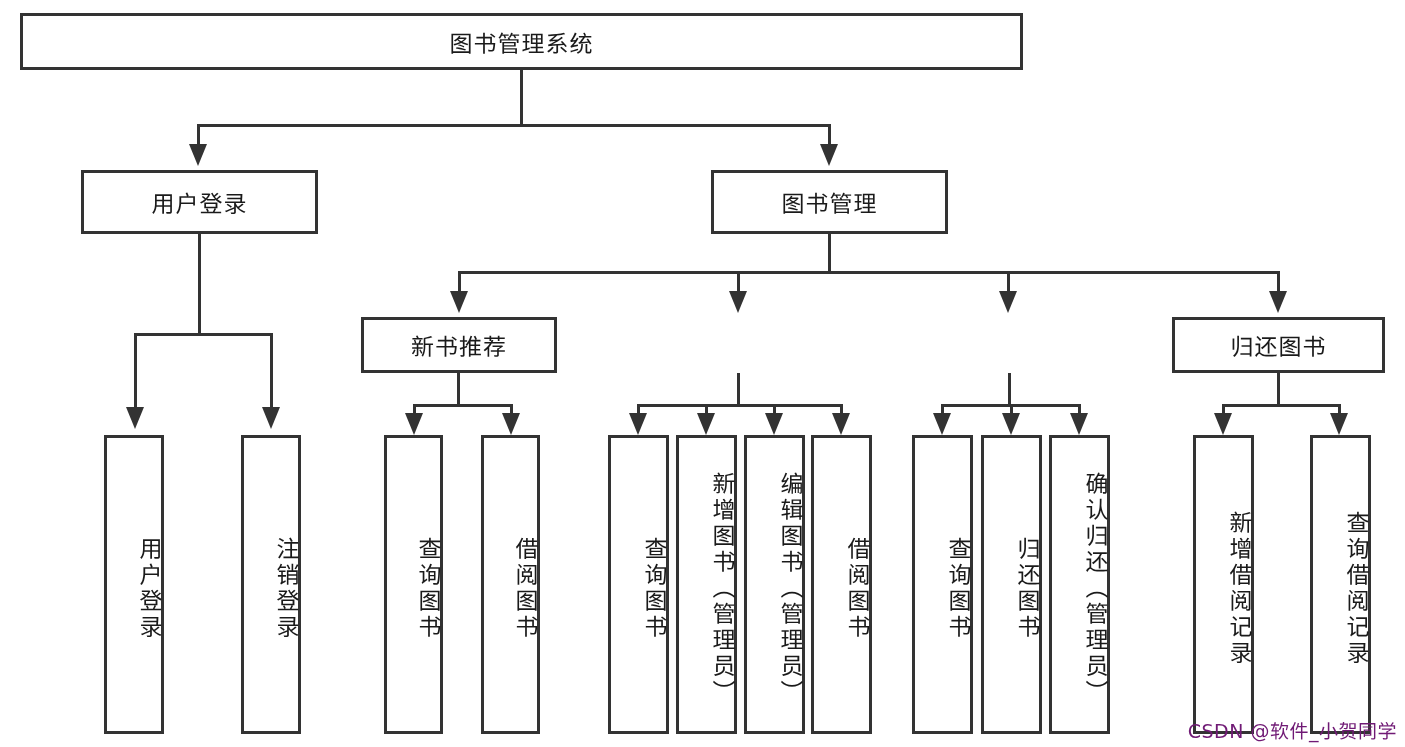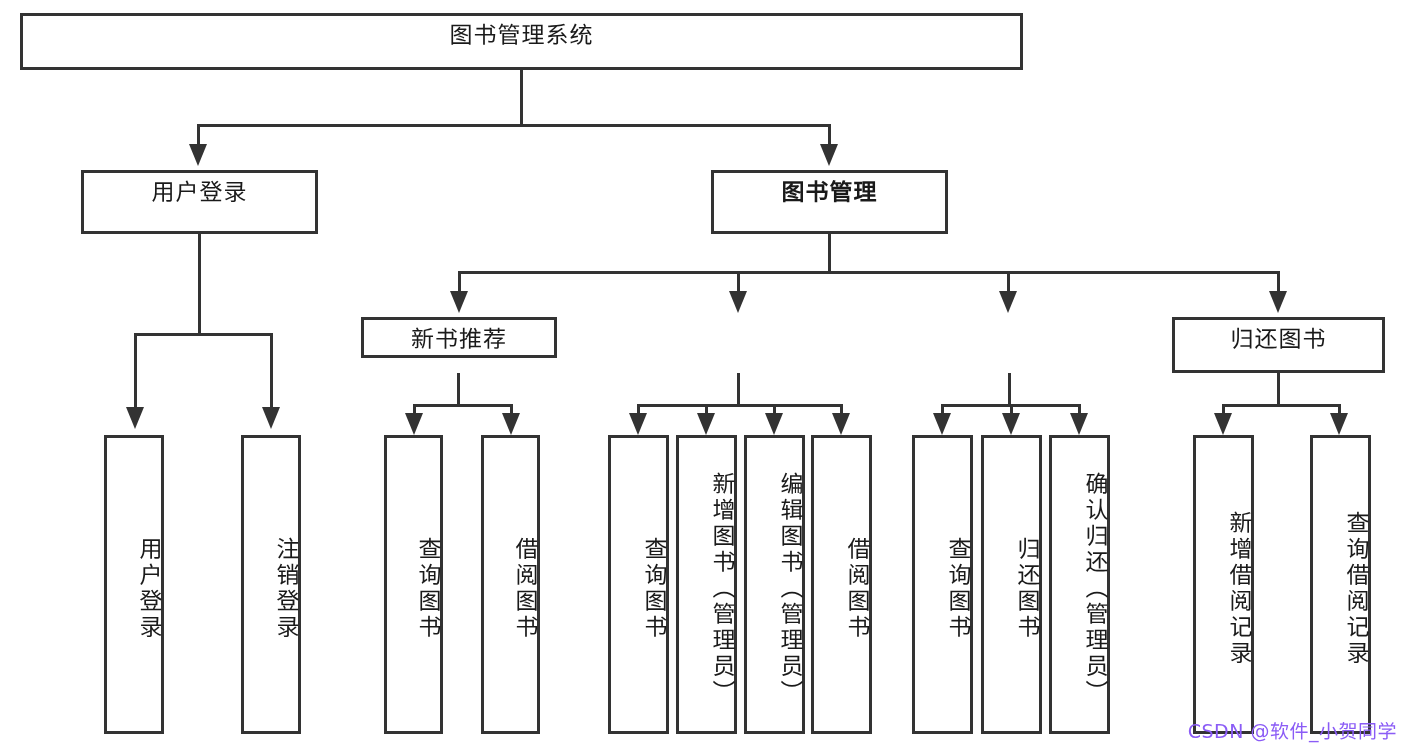--- a/index.html
+++ b/index.html
@@ -15,20 +15,21 @@
     background: #ffffff;
     font-family: "DejaVu Sans", "Liberation Sans", sans-serif;
     overflow: hidden;
   }
   .node {
     position: absolute;
     box-sizing: border-box;
     border: 3px solid #333333;
     background: #ffffff;
     display: flex;
+    align-items: center;
     justify-content: center;
     color: #1a1a1a;
   }
   .node.horiz {
     font-size: 23px;
     letter-spacing: 1px;
   }
   .node.vert {
     writing-mode: vertical-rl;
     text-orientation: upright;
@@ -56,21 +57,21 @@
     height: 0;
     border-left: 9px solid transparent;
     border-right: 9px solid transparent;
     border-top: 22px solid #333333;
   }
   #watermark {
     position: absolute;
     right: 8px;
     bottom: 4px;
     font-size: 19px;
-    color: #8b5cf6;
+    color: #701a75;
     letter-spacing: 0.5px;
     white-space: nowrap;
     font-family: "DejaVu Sans", "Liberation Sans", sans-serif;
   }
 </style>
 </head>
 <body>
 
 <div id="canvas">
 
@@ -84,21 +85,21 @@
 
   <div class="edge v" style="left:197px; top:124px; width:3px; height:22px;"></div>
   <div class="arrow" style="left:189px; top:144px;"></div>
 
   <div class="edge v" style="left:828px; top:124px; width:3px; height:22px;"></div>
   <div class="arrow" style="left:820px; top:144px;"></div>
 
   <div class="node horiz" style="left:81px; top:170px; width:237px; height:64px;">
     <span>用户登录</span>
   </div>
-  <div class="node horiz" style="left:711px; top:170px; width:237px; height:64px;font-weight:bold;">
+  <div class="node horiz" style="left:711px; top:170px; width:237px; height:64px;">
     <span>图书管理</span>
   </div>
 
   <div class="edge v" style="left:198px; top:234px; width:3px; height:101px;"></div>
   <div class="edge h" style="left:134px; top:333px; width:139px; height:3px;"></div>
   <div class="edge v" style="left:134px; top:333px; width:3px; height:76px;"></div>
   <div class="arrow" style="left:126px; top:407px;"></div>
   <div class="edge v" style="left:270px; top:333px; width:3px; height:76px;"></div>
   <div class="arrow" style="left:262px; top:407px;"></div>
 
@@ -110,21 +111,21 @@
 
   <div class="edge v" style="left:737px; top:271px; width:3px; height:22px;"></div>
   <div class="arrow" style="left:729px; top:291px;"></div>
 
   <div class="edge v" style="left:1007px; top:271px; width:3px; height:22px;"></div>
   <div class="arrow" style="left:999px; top:291px;"></div>
 
   <div class="edge v" style="left:1277px; top:271px; width:3px; height:22px;"></div>
   <div class="arrow" style="left:1269px; top:291px;"></div>
 
-  <div class="node horiz" style="left:361px; top:317px; width:196px; height:41px;">
+  <div class="node horiz" style="left:361px; top:317px; width:196px; height:56px;">
     <span>新书推荐</span>
   </div>
   <div class="node horiz" style="left:1172px; top:317px; width:213px; height:56px;">
     <span>归还图书</span>
   </div>
 
   <div class="edge v" style="left:457px; top:373px; width:3px; height:33px;"></div>
   <div class="edge h" style="left:413px; top:404px; width:100px; height:3px;"></div>
   <div class="edge v" style="left:413px; top:404px; width:3px; height:14px;"></div>
   <div class="arrow" style="left:405px; top:413px;"></div>

